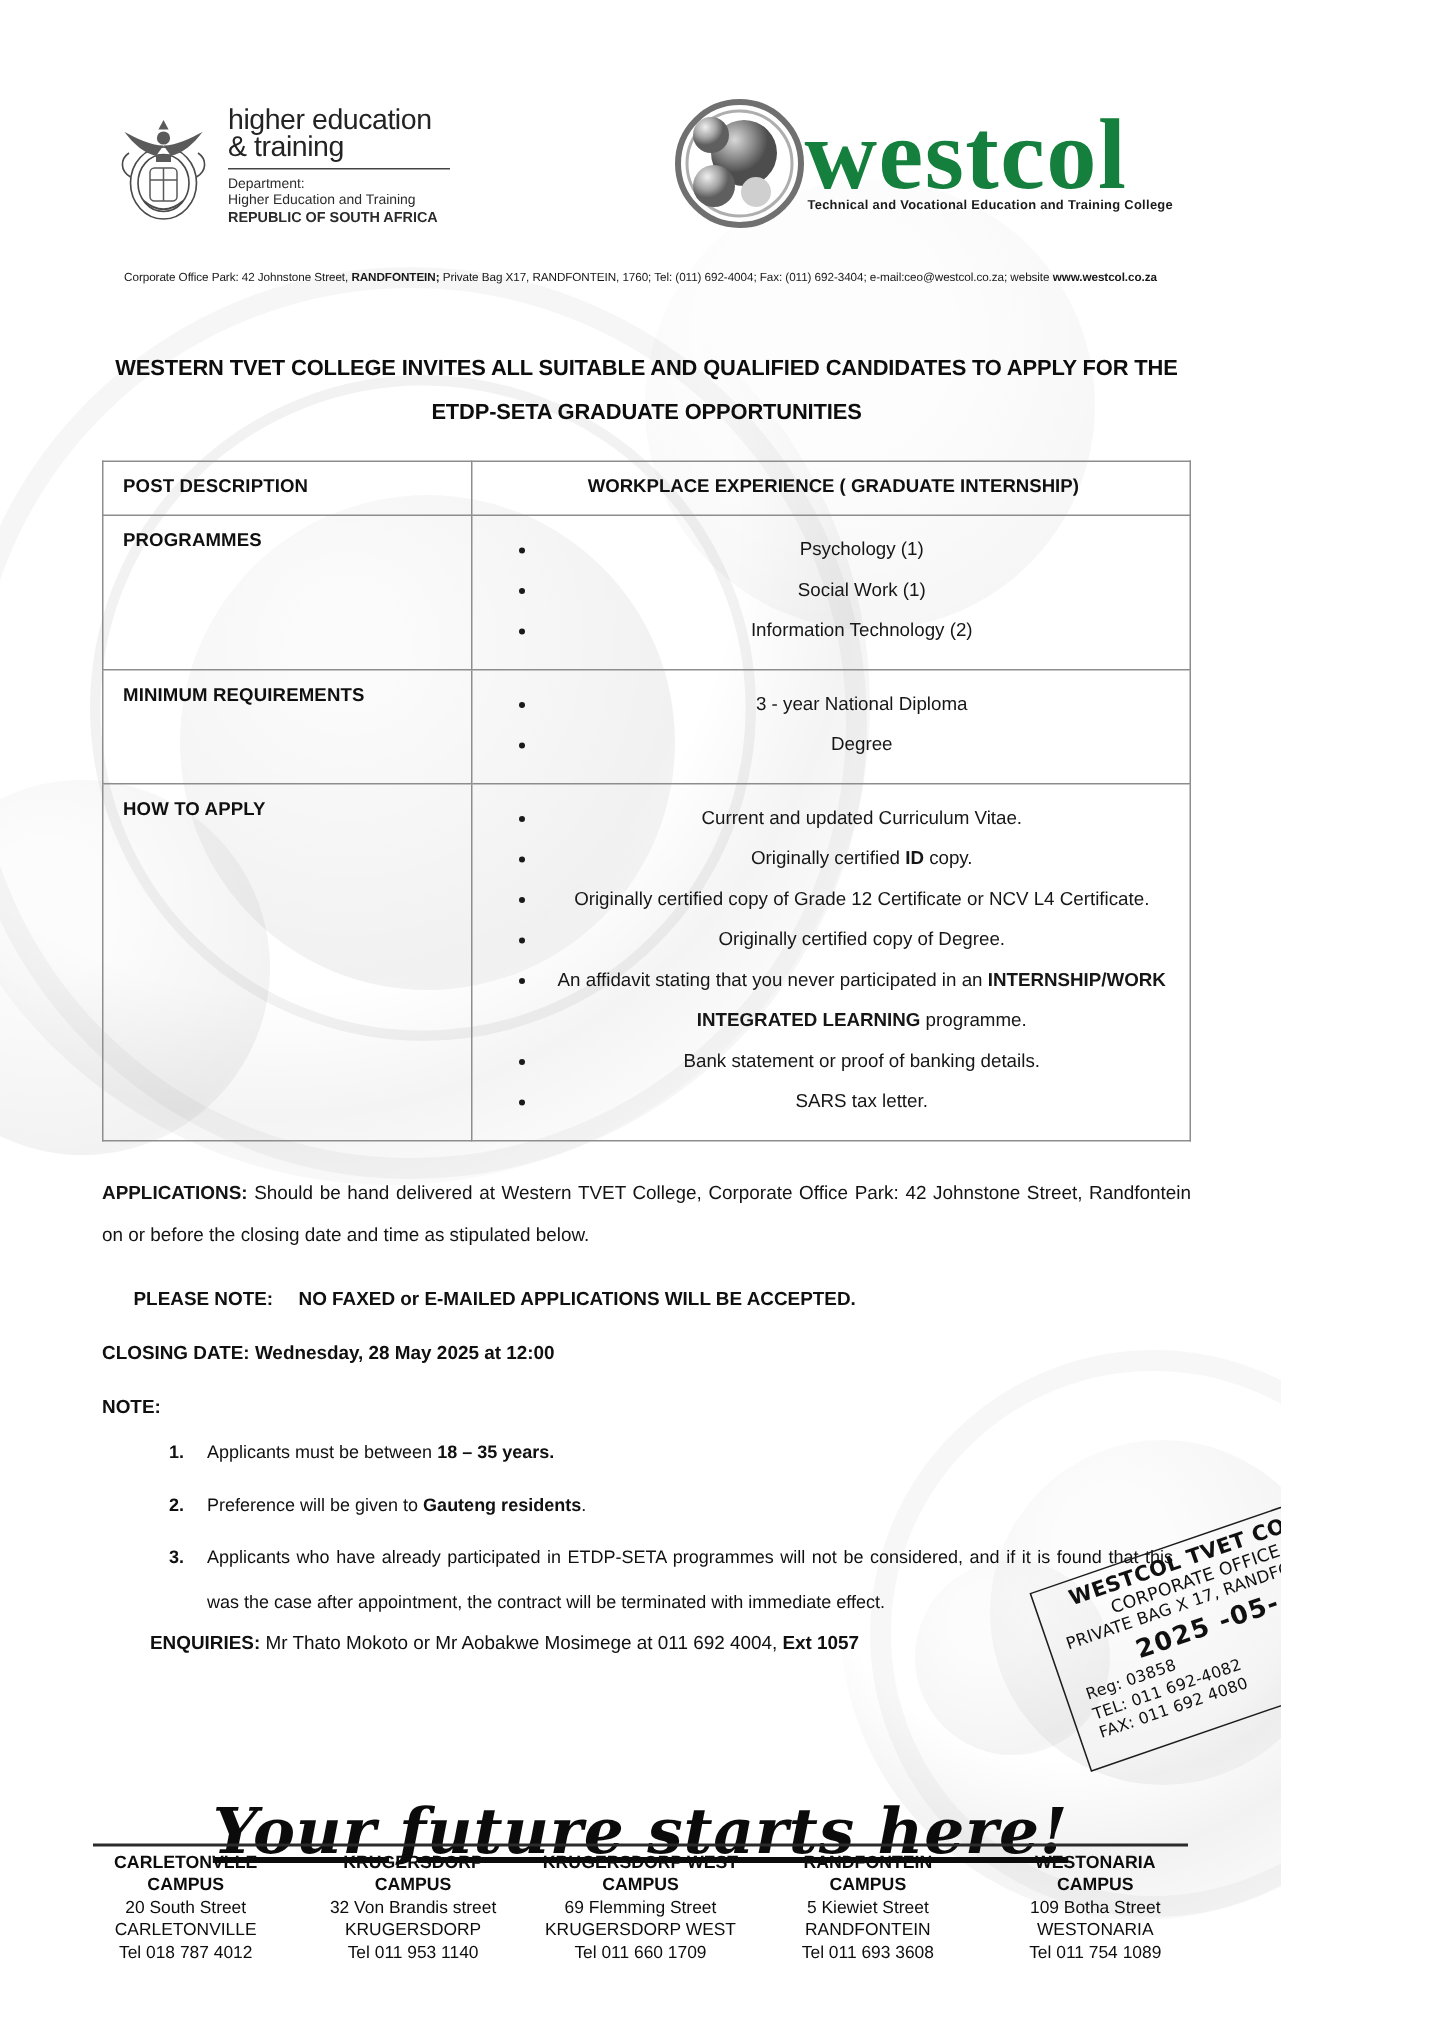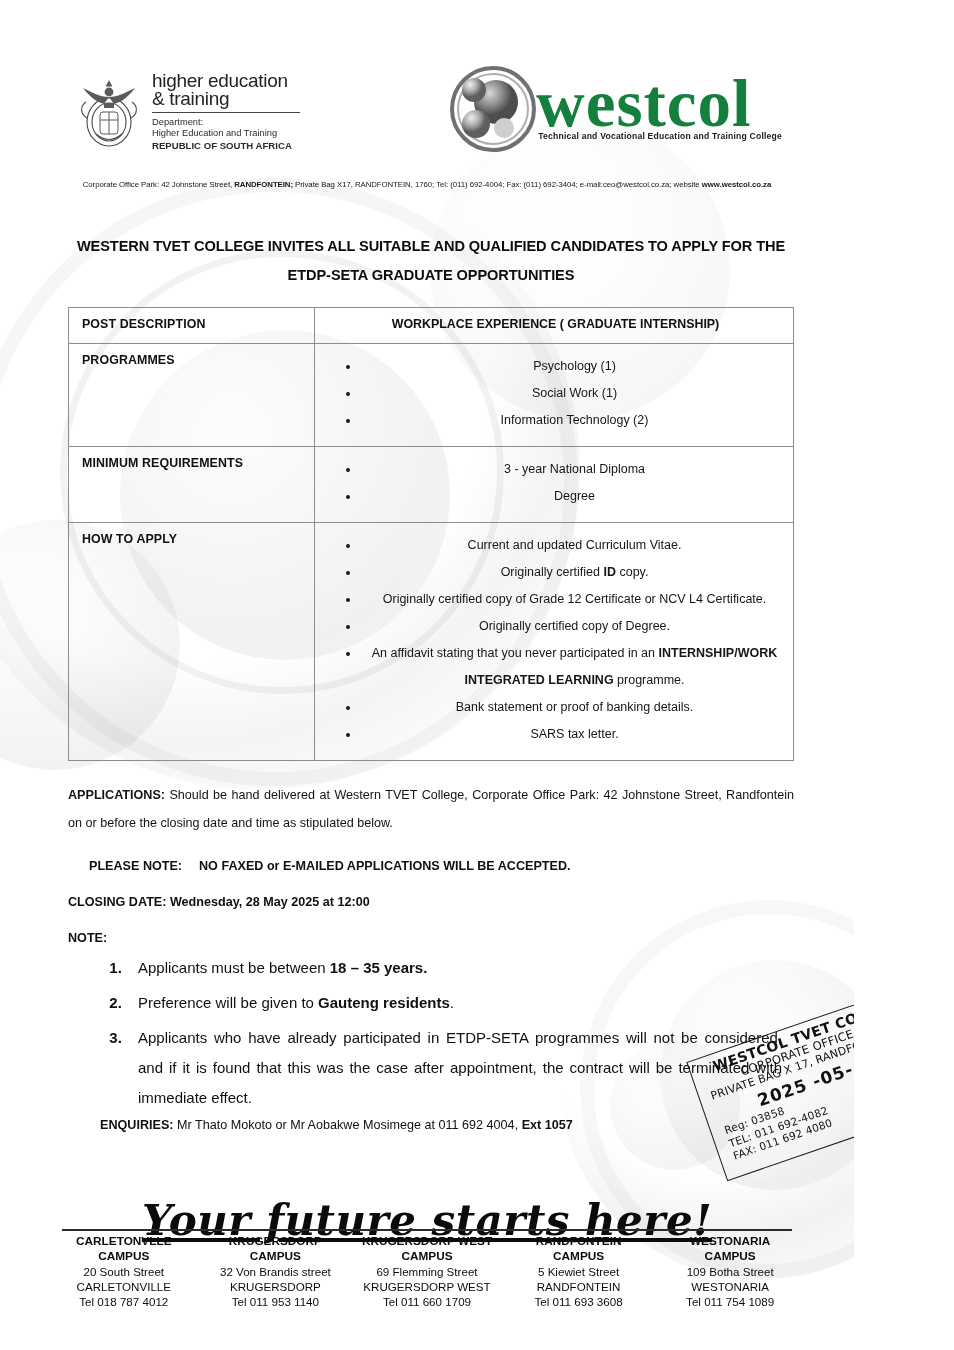--- a/index.html
+++ b/index.html
@@ -208,21 +208,21 @@
   }
   .pn-row { margin-top: 22px; font-size: 12.6px; }
   .pn-row .lbl { font-weight: bold; display: inline-block; width: 110px; padding-left: 21px; }
   .pn-row b { font-weight: bold; }
   .closing { margin-top: 22px; font-size: 12.6px; font-weight: bold; }
   .closing .val { font-weight: bold; }
 
   ol.notes {
     margin: 8px 12px 0 0;
     padding: 0 0 0 58px;
-    font-size: 15px;
+    font-size: 12px;
   }
   ol.notes li {
     line-height: 30px;
     padding-left: 12px;
     text-align: justify;
     margin-bottom: 5px;
   }
   ol.notes li::marker { font-weight: bold; }
   ol.notes li b { font-weight: bold; }
 

